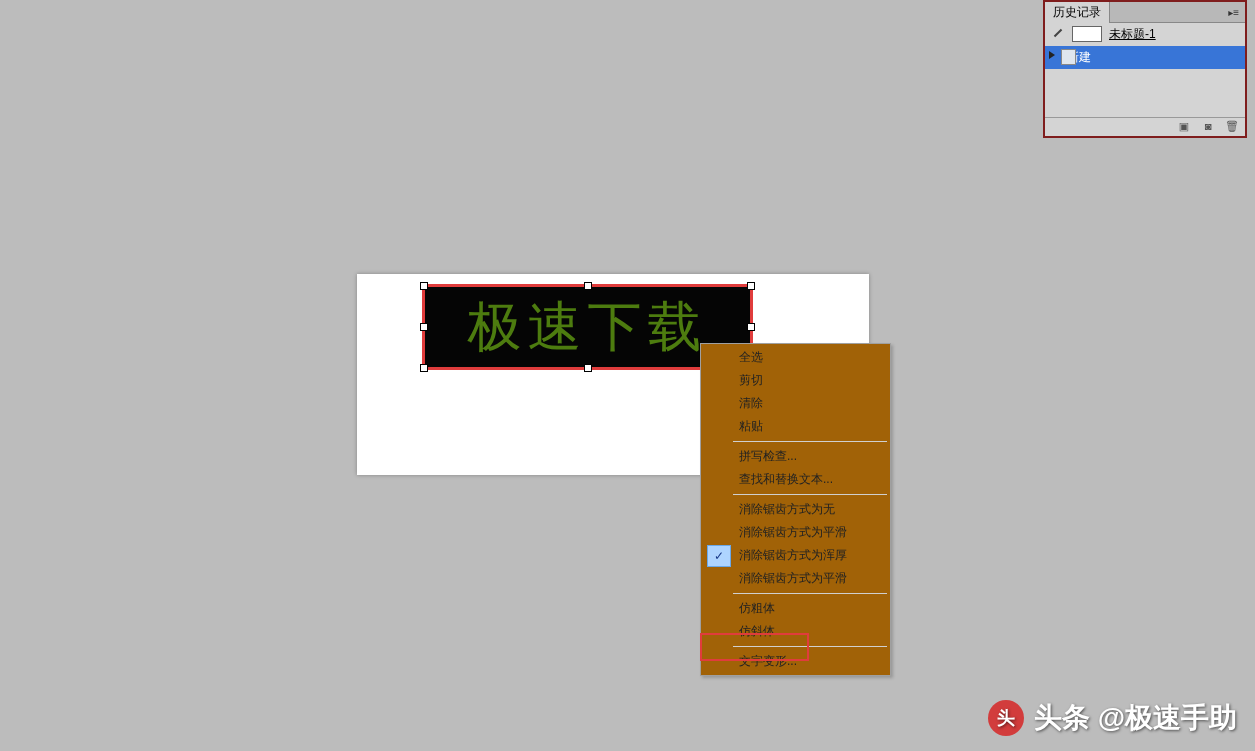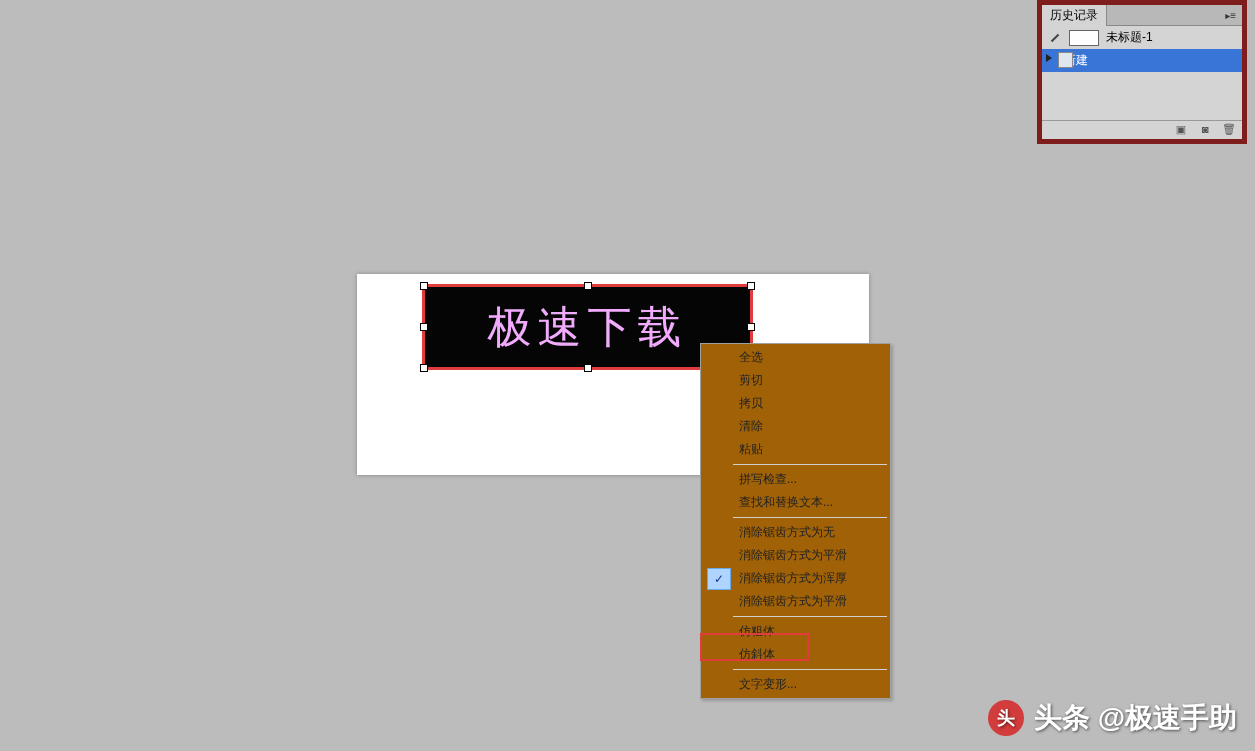--- a/index.html
+++ b/index.html
@@ -30,22 +30,22 @@
     background: #050505;
     border: 3px solid #e03c3c;
   }
   .text-box-inner {
     width:100%; height:100%;
     display:flex; align-items:center; justify-content:center;
     position: relative;
   }
   .text-content {
     font-family: "SimSun", serif;
-    font-size: 44px;
-    color: #f0abfc;
+    font-size: 54px;
+    color: #4d7c0f;
     letter-spacing: 6px;
     font-weight: 300;
   }
   .handle {
     position:absolute;
     width:6px;height:6px;
     background:#fff;
     border:1px solid #000;
   }
   .h-tl{top:-5px;left:-5px}.h-tm{top:-5px;left:50%;margin-left:-4px}.h-tr{top:-5px;right:-5px}
@@ -85,40 +85,41 @@
     pointer-events:none;
   }
   .hb1 { left:700px; top:633px; width:105px; height:24px; }
 
   .history-panel {
     position:absolute;
     right: 8px;
     top: 0;
     width: 200px;
     background:#d4d4d4;
-    border:5px solid #7f1d1d;
+    border:2px solid #7f1d1d;
     font-size:12px;
   }
   .hp-tab {
     background:#b8b8b8;
     border-bottom:1px solid #888;
     display:flex;
     align-items:center;
     height:20px;
   }
   .hp-tab-label {
     background:#d4d4d4;
     padding:2px 8px;
     border-right:1px solid #888;
   }
   .hp-tab-arrow { margin-left:auto; padding:0 6px; font-size:10px; color:#333;}
   .hp-doc {
-    display:flex;align-items:center;gap:7px;
+    display:flex;align-items:flex-start;gap:7px;
     padding:3px 6px;
     background:#d4d4d4;
+    text-decoration:underline;
   }
   .hp-doc-swatch {
     width:28px;height:14px;background:#fff;border:1px solid #666;
   }
   .hp-step {
     background:#3875d7;
     color:#fff;
     padding:3px 6px 3px 22px;
     position:relative;
   }
@@ -180,21 +181,20 @@
       <div class="handle h-bl"></div>
       <div class="handle h-bm"></div>
       <div class="handle h-br"></div>
     </div>
   </div>
 </div>
 
 <div class="context-menu" id="ctx">
     <div class="menu-item">全选</div>
     <div class="menu-item">剪切</div>
-    <div class="menu-item">拷贝</div>
     <div class="menu-item">清除</div>
     <div class="menu-item">粘贴</div>
     <div class="menu-sep"></div>
     <div class="menu-item">拼写检查...</div>
     <div class="menu-item">查找和替换文本...</div>
     <div class="menu-sep"></div>
     <div class="menu-item">消除锯齿方式为无</div>
     <div class="menu-item">消除锯齿方式为平滑</div>
     <div class="menu-item">消除锯齿方式为浑厚<div class="check">✓</div></div>
     <div class="menu-item">消除锯齿方式为平滑</div>

